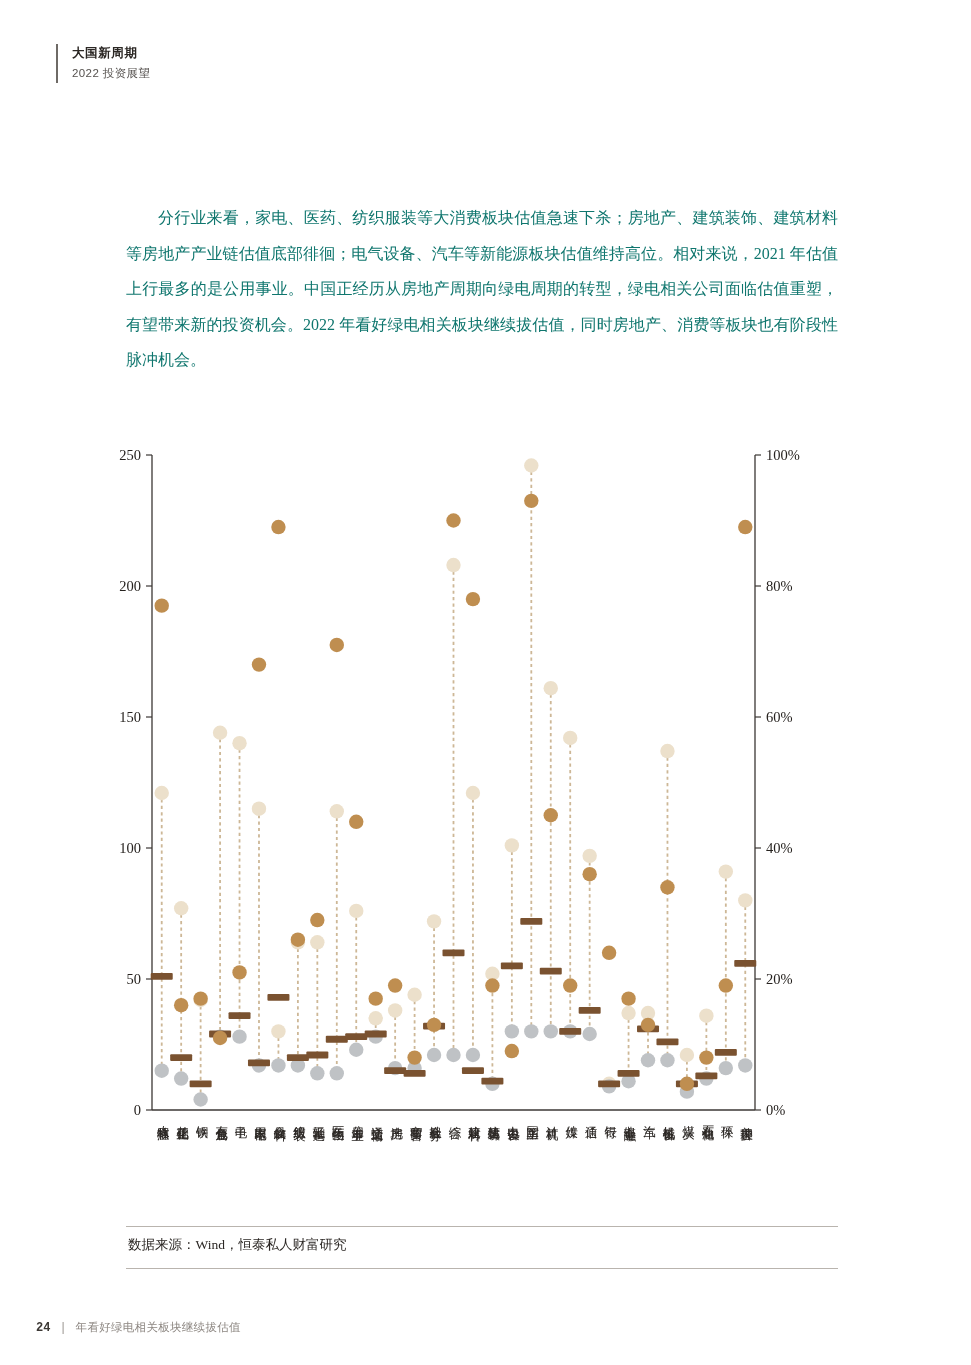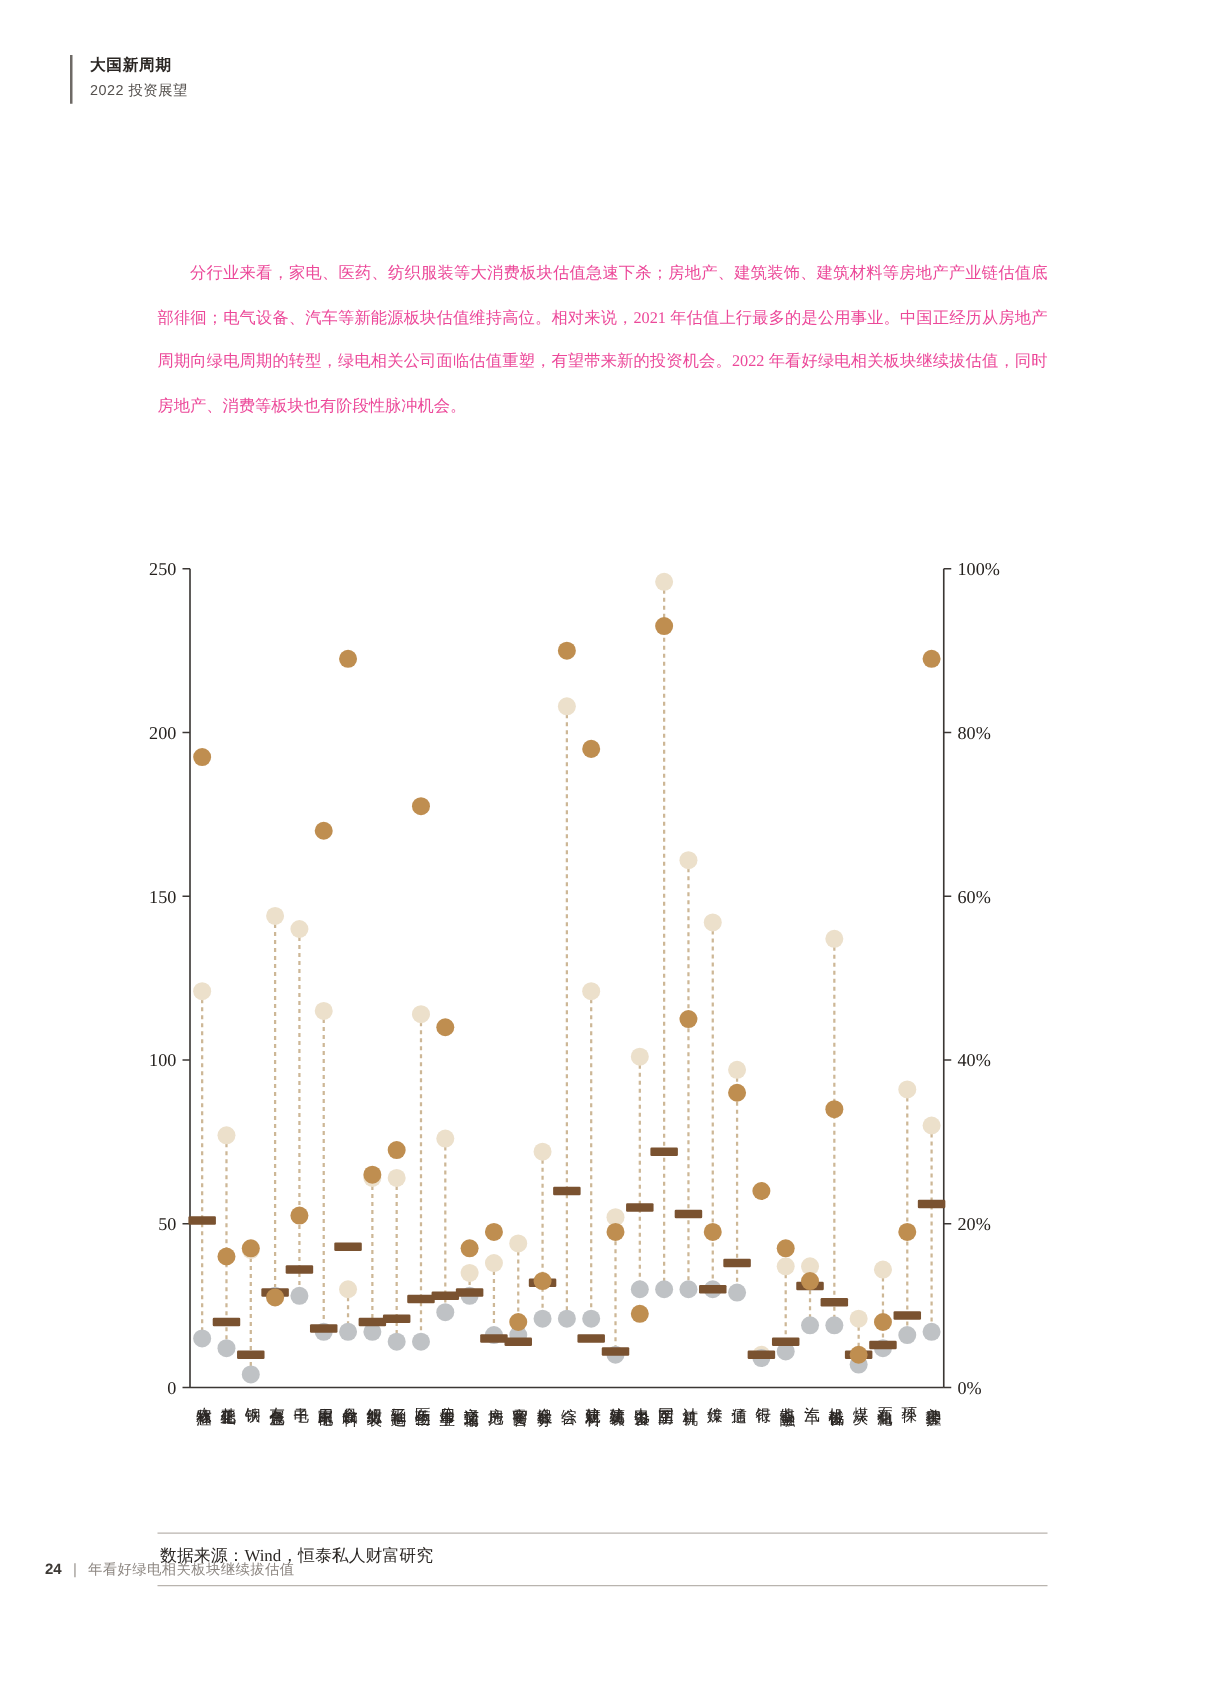--- a/index.html
+++ b/index.html
@@ -5,27 +5,27 @@
   html,body{margin:0;padding:0;}
   body{
     width:971px;height:1365px;background:#ffffff;
     font-family:"Liberation Serif","DejaVu Serif",serif;
     color:#221f1d;overflow:hidden;position:relative;
   }
   .page{position:absolute;inset:0;}
 
   
   .hdr{position:absolute;left:56px;top:44px;padding-left:14px;border-left:2px solid #6e6a66;}
-  .hdr .t1{font-family:Liberation Mono, monospace;font-weight:bold;font-size:12.5px;letter-spacing:.6px;color:#2b2724;line-height:18px;}
+  .hdr .t1{font-family:Liberation Sans, sans-serif;font-weight:bold;font-size:12.5px;letter-spacing:.6px;color:#2b2724;line-height:18px;}
   .hdr .t2{font-family:Liberation Sans, sans-serif;font-size:11.5px;letter-spacing:.4px;color:#55514e;line-height:19px;margin-top:2px;}
 
   
   .para{position:absolute;left:126px;top:200px;width:712px;
     font-family:"Liberation Serif","DejaVu Serif",serif;
-    font-size:13px;line-height:35.6px;color:#ec4899;text-align:justify;text-indent:2em;}
+    font-size:16px;line-height:35.6px;color:#0f766e;text-align:justify;text-indent:2em;}
 
   
   .fig{position:absolute;left:126px;top:386px;width:712px;}
   .fig .rule{height:1px;background:#b9b4ae;width:100%;}
   .fig .cap{font-family:"Liberation Sans","DejaVu Sans",sans-serif;font-size:14px;color:#2b2724;padding:14px 0 4px 2px;}
   .fig .cap b{font-weight:bold;}
 
   
   .chart-wrap{position:absolute;left:0;top:0;width:971px;height:1365px;pointer-events:none;}
   svg.chart{position:absolute;left:0;top:0;}
@@ -45,22 +45,22 @@
   .legend .item{display:flex;align-items:center;gap:9px;margin-right:42px;}
   .legend .bar{width:30px;height:8px;border-radius:1px;}
   .legend .dot{width:15px;height:15px;border-radius:50%;}
 
   .srcrule{position:absolute;left:126px;top:1226px;width:712px;height:1px;background:#b9b4ae;}
   .src{position:absolute;left:128px;top:1236px;font-family:Liberation Serif, serif;
     font-size:13.5px;color:#2b2724;}
   .srcrule2{position:absolute;left:126px;top:1268px;width:712px;height:1px;background:#b9b4ae;}
 
   
-  .footer{position:absolute;left:36px;top:1248px;display:flex;align-items:flex-start;gap:9px;
-    font-family:Liberation Sans, sans-serif;}
+  .footer{position:absolute;left:36px;top:1320px;display:flex;align-items:flex-end;gap:9px;
+    font-family:Liberation Mono, monospace;}
   .footer .pg{font-size:12px;font-weight:bold;color:#3d3935;}
   .footer .sep{color:#9a9590;font-size:12px;}
   .footer .fl{font-size:11.5px;color:#8d8782;letter-spacing:.3px;}
 </style>
 </head>
 <body>
 
 <div class="page">
 
   <div class="hdr">

